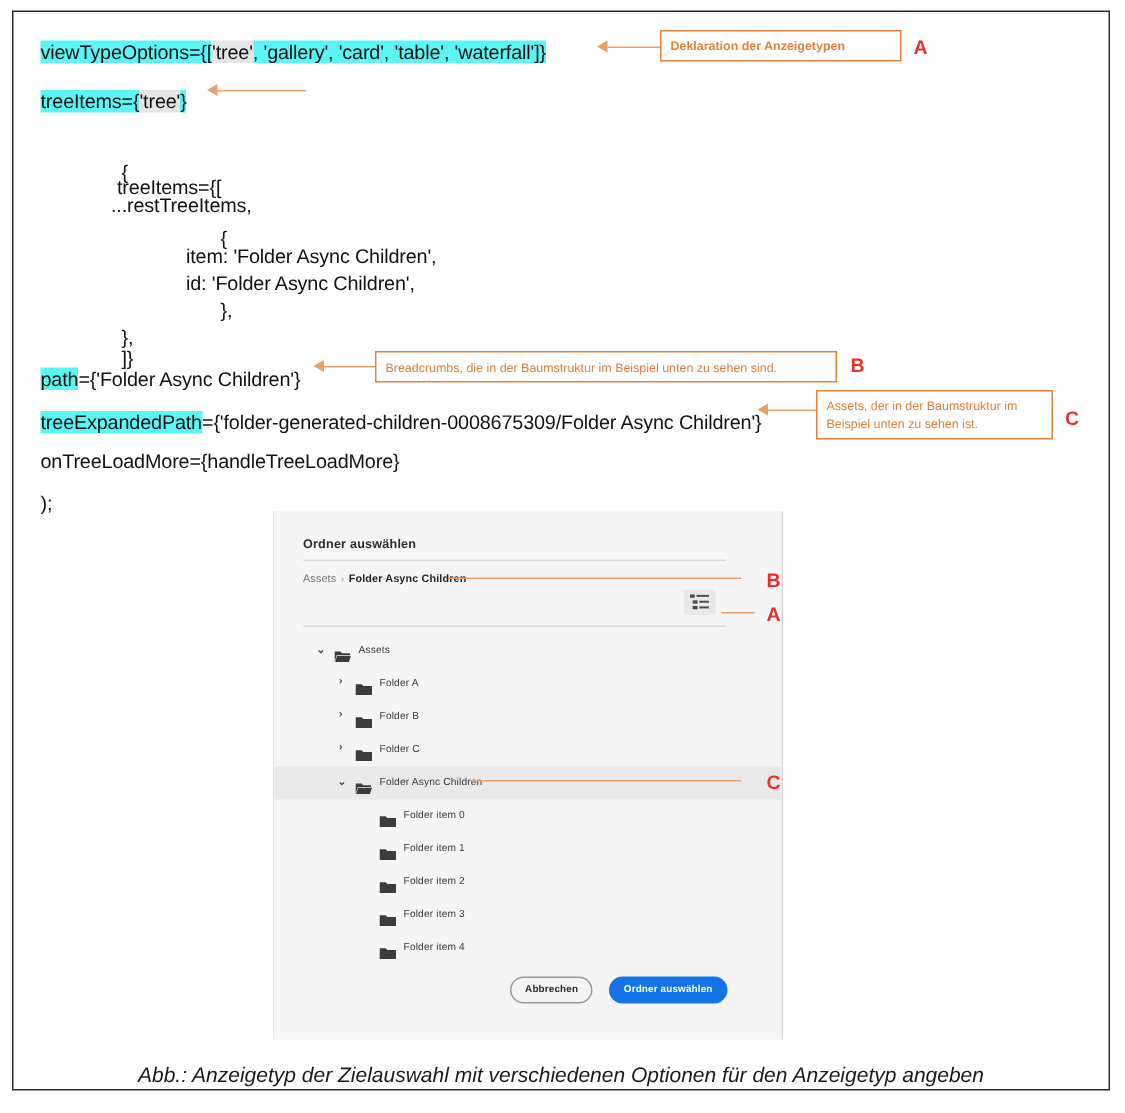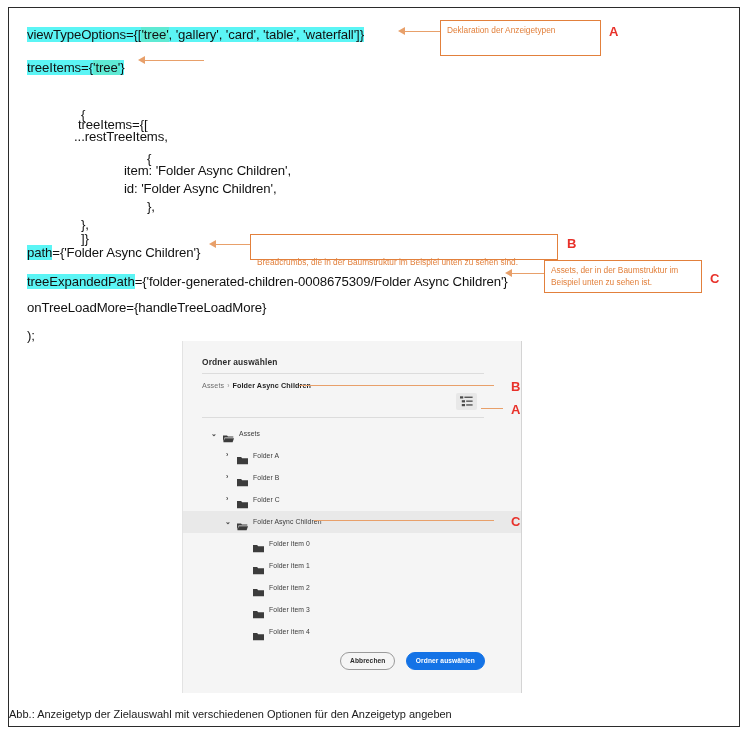--- a/index.html
+++ b/index.html
@@ -36,21 +36,21 @@
     color: #111111;
     line-height: 1.0;
   }
   .code-line {
     position: absolute;
     white-space: pre;
     font-family: "Liberation Sans", sans-serif;
     letter-spacing: -0.1px;
   }
   .hl-cyan { background: #5BF5F5; }
-  .hl-green { background: #5eead4; }
+  .hl-green { background: #e5e5e5; }
 
   
   .callout {
     position: absolute;
     box-sizing: border-box;
     border: 1.6px solid #E2803C;
     color: #E2803C;
     background: #ffffff;
     font-size: 8.3px;
     line-height: 1.45;
@@ -186,22 +186,23 @@
     color: #ffffff;
     border: 1px solid #1473E6;
     margin-left: 6px;
   }
 
   
   .caption {
     position: absolute;
     left: 0; right: 0;
     top: 700px;
-    text-align: left;
-    font-size: 11px;
+    text-align: center;
+    font-size: 14px;
+    font-style: italic;
     color: #1A1A1A;
     font-family: "Liberation Sans", sans-serif;
   }
 </style>
 </head>
 <body>
 
 <div class="figure-frame">
 
   <div class="code-block">
@@ -223,29 +224,29 @@
     <div class="code-line" style="left:8px; top:230px;"><span class="hl-cyan">path</span><span>={'Folder Async Children'}</span></div>
 
     <div class="code-line" style="left:8px; top:259px;"><span class="hl-cyan">treeExpandedPath</span><span>={'folder-generated-children-0008675309/Folder Async Children'}</span></div>
 
     <div class="code-line" style="left:8px; top:285px;">onTreeLoadMore={handleTreeLoadMore}</div>
     <div class="code-line" style="left:8px; top:313px;">);</div>
   </div>
 
   <div class="leader" style="left:396px; top:23px; width:36px;"></div>
   <div class="arrow-left" style="left:389px; top:19px;"></div>
-  <div class="callout" style="left:431px; top:12px; width:161px; height:36px;">Deklaration der Anzeigetypen</div>
+  <div class="callout" style="left:431px; top:12px; width:161px; height:21px;font-weight:bold;">Deklaration der Anzeigetypen</div>
   <div class="letter" style="left:600px; top:16px;">A</div>
 
   <div class="leader" style="left:136px; top:52px; width:59px;"></div>
   <div class="arrow-left" style="left:129px; top:48px;"></div>
 
   <div class="leader" style="left:207px; top:236px; width:35px;"></div>
   <div class="arrow-left" style="left:200px; top:232px;"></div>
-  <div class="callout" style="left:241px; top:226px; width:308px; height:21px; padding-top:21px;">Breadcrumbs, die in der Baumstruktur im Beispiel unten zu sehen sind.</div>
+  <div class="callout" style="left:241px; top:226px; width:308px; height:21px; padding-top:4px;">Breadcrumbs, die in der Baumstruktur im Beispiel unten zu sehen sind.</div>
   <div class="letter" style="left:558px; top:228px;">B</div>
 
   <div class="leader" style="left:503px; top:265px; width:33px;"></div>
   <div class="arrow-left" style="left:496px; top:261px;"></div>
   <div class="callout" style="left:535px; top:252px; width:158px; height:33px;">Assets, der in der Baumstruktur im Beispiel unten zu sehen ist.</div>
   <div class="letter" style="left:701px; top:263px;">C</div>
 
   <div class="shot" style="left:173px; top:333px;">
     <div class="shot-inner">
 

